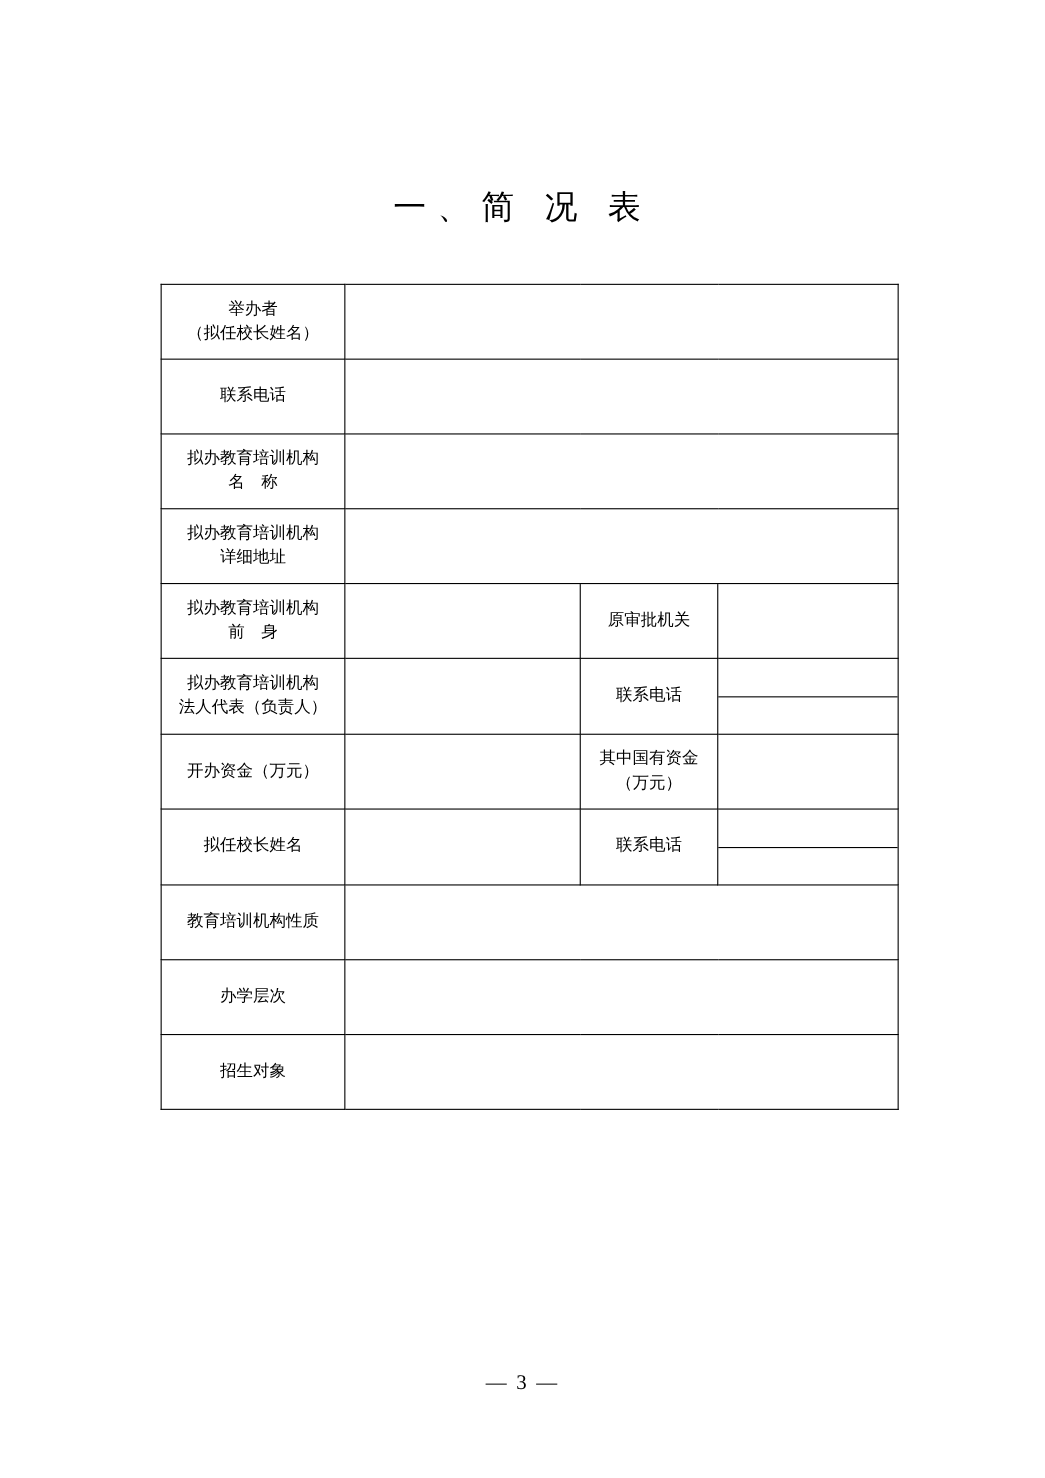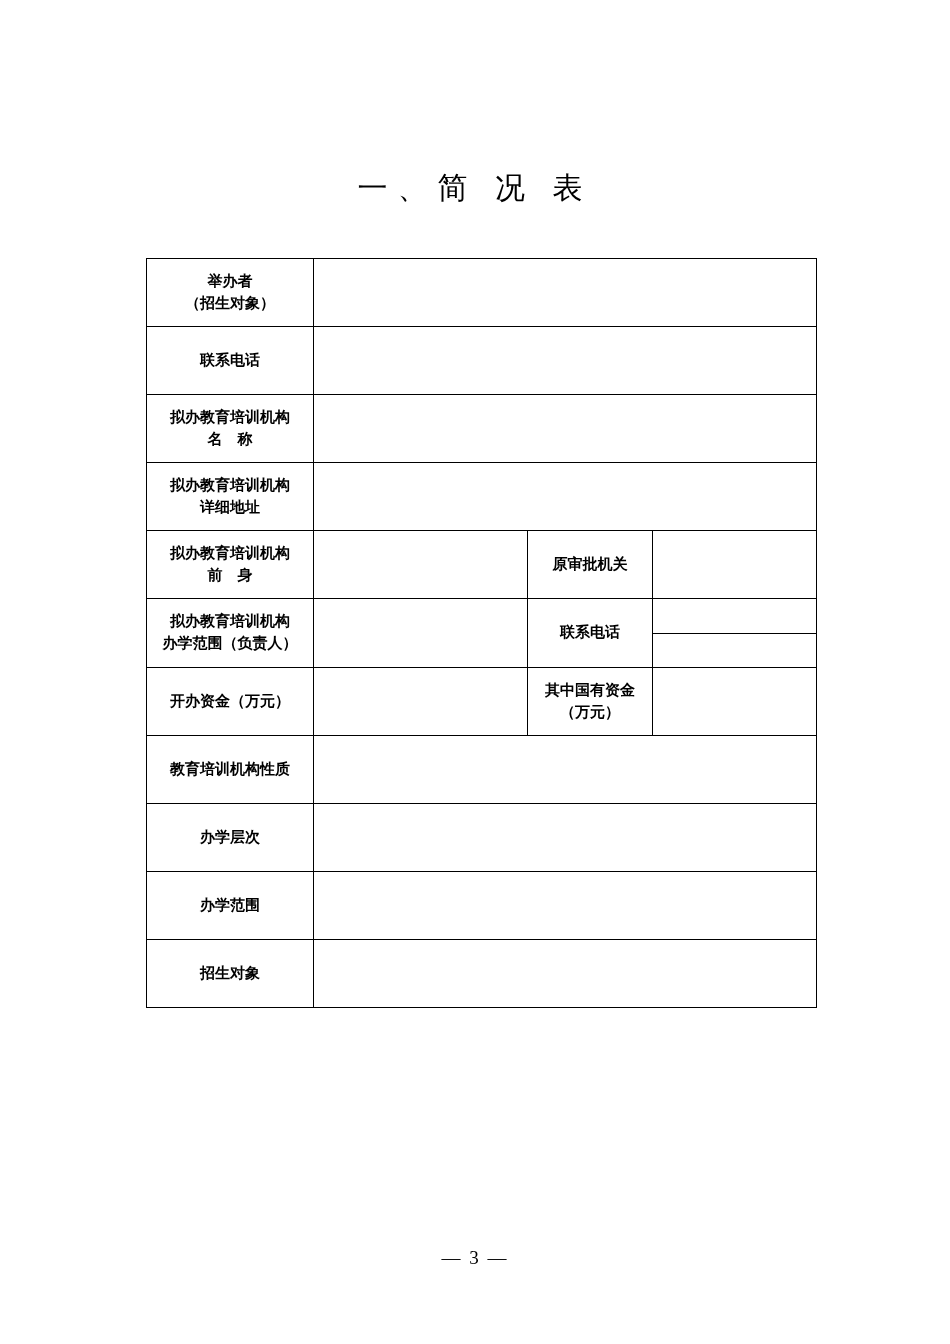--- a/index.html
+++ b/index.html
@@ -35,21 +35,20 @@
   .form-wrap {
     position: absolute;
     top: 258px;
     left: 146px;
     width: 670px;
   }
   table.form {
     border-collapse: collapse;
     width: 670px;
     table-layout: fixed;
-    font-weight: bold;
   }
   table.form td {
     border: 1px solid #000000;
     padding: 0;
     vertical-align: middle;
     font-size: 15px;
     font-family: "Liberation Serif", "DejaVu Serif", serif;
   }
   td.label {
     text-align: center;
@@ -86,21 +85,21 @@
       <colgroup>
         <col style="width:167px">
         <col style="width:214px">
         <col style="width:125px">
         <col style="width:164px">
       </colgroup>
       <tbody>
           <tr style="height: 68px;">
             <td class="label">
               <span class="lbl-line">举办者</span>
-              <span class="lbl-line">（招生对象）</span>
+              <span class="lbl-line">（拟任校长姓名）</span>
             </td>
             <td class="value" colspan="3"></td>
           </tr>
           <tr style="height: 68px;">
             <td class="label">
               <span class="lbl-line">联系电话</span>
             </td>
             <td class="value" colspan="3"></td>
           </tr>
           <tr style="height: 68px;">
@@ -124,21 +123,21 @@
             </td>
             <td class="value"></td>
             <td class="label">
               <span class="lbl-line">原审批机关</span>
             </td>
             <td class="value"></td>
           </tr>
           <tr style="height: 68px;">
             <td class="label">
               <span class="lbl-line">拟办教育培训机构</span>
-              <span class="lbl-line">办学范围（负责人）</span>
+              <span class="lbl-line">法人代表（负责人）</span>
             </td>
             <td class="value"></td>
             <td class="label">
               <span class="lbl-line">联系电话</span>
             </td>
             <td class="value" style="padding: 0px;">
               <div style="height: 34px; border-bottom: 1px solid rgb(0, 0, 0);"></div>
               <div style="height: 33px;"></div>
             </td>
           </tr>
@@ -148,33 +147,40 @@
             </td>
             <td class="value"></td>
             <td class="label">
               <span class="lbl-line">其中国有资金</span>
               <span class="lbl-line">（万元）</span>
             </td>
             <td class="value"></td>
           </tr>
           <tr style="height: 68px;">
             <td class="label">
+              <span class="lbl-line">拟任校长姓名</span>
+            </td>
+            <td class="value"></td>
+            <td class="label">
+              <span class="lbl-line">联系电话</span>
+            </td>
+            <td class="value" style="padding: 0px;">
+              <div style="height: 34px; border-bottom: 1px solid rgb(0, 0, 0);"></div>
+              <div style="height: 33px;"></div>
+            </td>
+          </tr>
+          <tr style="height: 68px;">
+            <td class="label">
               <span class="lbl-line">教育培训机构性质</span>
             </td>
             <td class="value" colspan="3"></td>
           </tr>
           <tr style="height: 68px; padding-left: 32px;">
             <td class="label">
               <span class="lbl-line">办学层次</span>
-            </td>
-            <td class="value" colspan="3"></td>
-          </tr>
-          <tr style="height: 68px;">
-            <td class="label">
-              <span class="lbl-line">办学范围</span>
             </td>
             <td class="value" colspan="3"></td>
           </tr>
           <tr style="height: 68px;">
             <td class="label">
               <span class="lbl-line">招生对象</span>
             </td>
             <td class="value" colspan="3"></td>
           </tr>
         </tbody>

